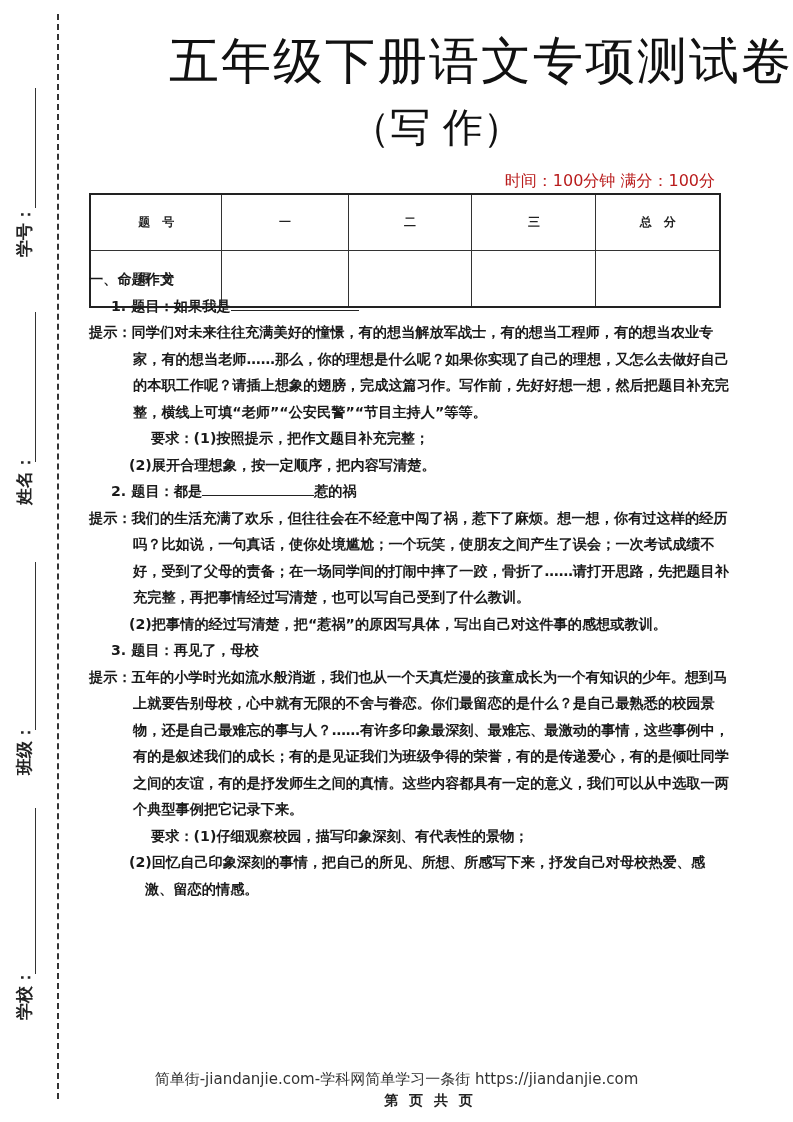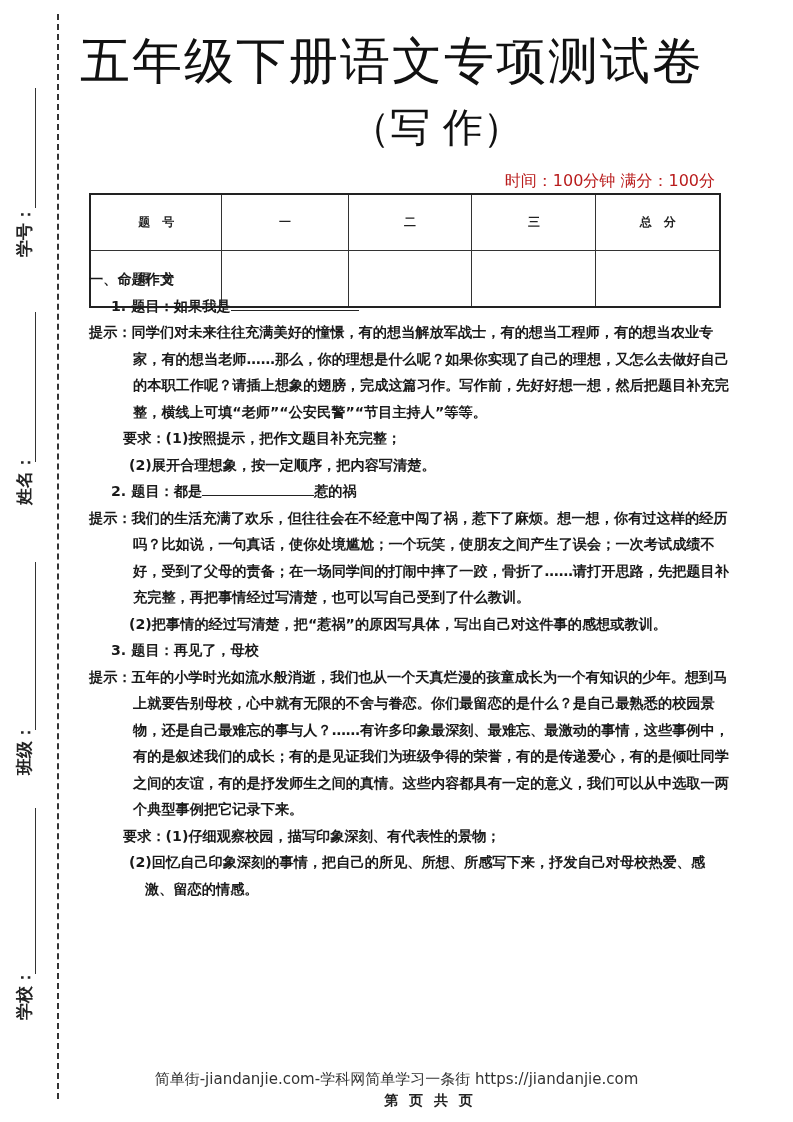--- a/index.html
+++ b/index.html
@@ -6,38 +6,38 @@
   body { width: 793px; height: 1122px; position: relative; overflow: hidden;
          font-family: "DejaVu Sans", "Liberation Sans", sans-serif; color: #111; }
   .binding { position: absolute; left: 0; top: 0; width: 80px; height: 1122px; }
   .dash-line { position: absolute; left: 57px; top: 14px; height: 1085px; width: 0;
                border-left: 2px dashed #333; }
   .fill-line { position: absolute; left: 35px; width: 0; border-left: 1.5px solid #333; }
   .side-label { position: absolute; left: 18px; width: 30px; height: 40px;
                 font-size: 17px; font-weight: bold; color: #222;
                 transform: rotate(-90deg); transform-origin: center; text-align: center; white-space: nowrap; }
 
-  .title { position: absolute; left: 80px; width: 713px; top: 28px; text-align: left;
+  .title { position: absolute; left: 80px; width: 713px; top: 28px; text-align: right;
            font-size: 50px; letter-spacing: 2px; font-weight: normal; color: #111; }
   .subtitle { position: absolute; left: 80px; width: 713px; top: 100px; text-align: center;
               font-size: 40px; color: #111; }
   .meta { position: absolute; right: 78px; top: 171px; font-size: 16px; color: #b91c1c; }
 
   table.score { position: absolute; left: 89px; top: 193px; width: 632px; height: 65px;
                 border-collapse: collapse; border: 2px solid #222; }
   table.score td { border: 1.5px solid #333; font-size: 12px; font-weight: bold; text-align: center;
                    height: 31px; padding: 12px; color: #222; }
   .c0 { width: 131px; } .c1 { width: 128px; } .c2 { width: 125px; } .c3 { width: 125px; } .c4 { width: 121px; margin-left: 36px; }
 
   .content { position: absolute; left: 89px; top: 266px; width: 640px; font-size: 14.2px;
              font-weight: bold; color: #1a1a1a; line-height: 26.5px; }
   .sec { margin-left: 0; }
   .q { margin-left: 22px; }
   .hint { padding-left: 44px; text-indent: -44px; }
-  .req { margin-left: 34px; padding-left: 44px; text-indent: -44px; }
+  .req { margin-left: 62px; padding-left: 44px; text-indent: -44px; }
   .req2 { margin-left: 40px; padding-left: 16px; text-indent: -16px; }
   .blank { display: inline-block; border-bottom: 1.5px solid #222; height: 16px; vertical-align: baseline; }
   .b1 { width: 128px; } .b2 { width: 112px; }
   p { margin: 0; }
 
   .footer { position: absolute; left: 0; width: 793px; top: 1070px; text-align: center;
             font-size: 15px; color: #333; font-weight: normal; }
   .pager { position: absolute; left: 0; width: 793px; top: 1092px; text-align: center;
            font-size: 14px; font-weight: bold; color: #222; word-spacing: 6px; margin-left: 32px; }
 </style>

